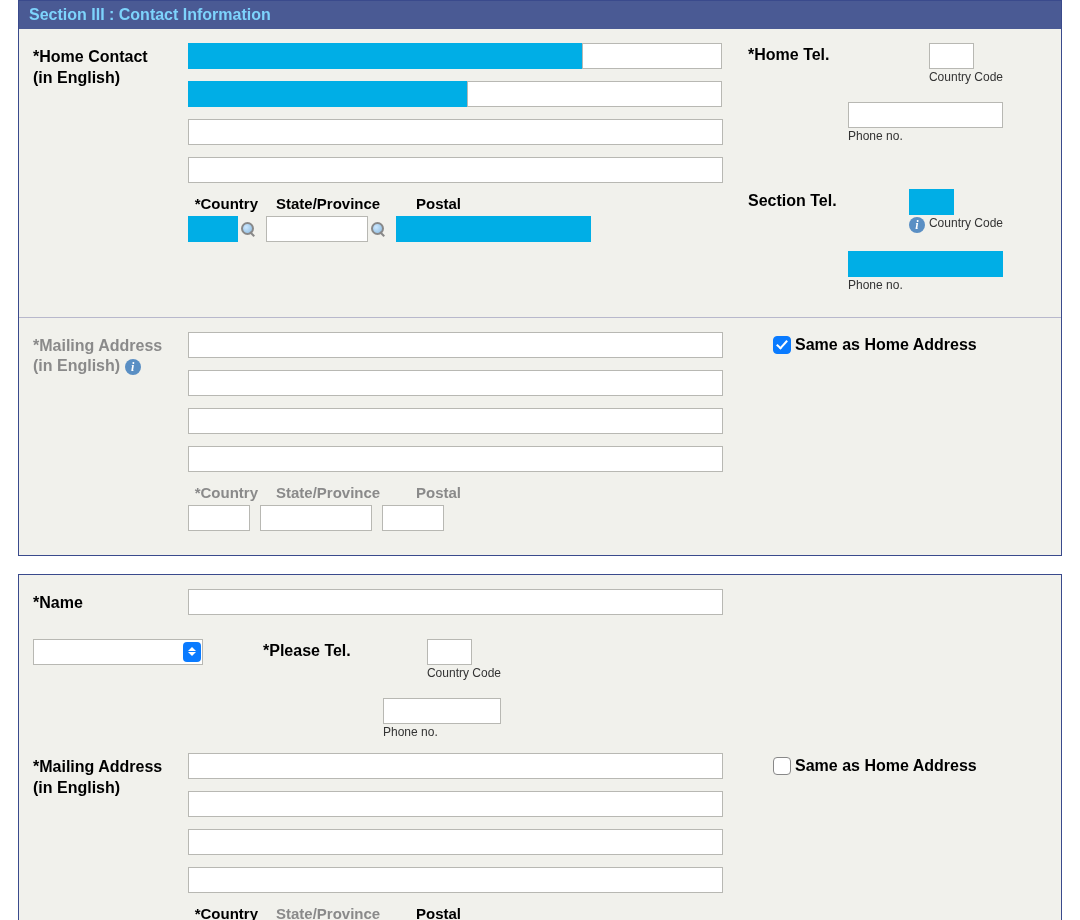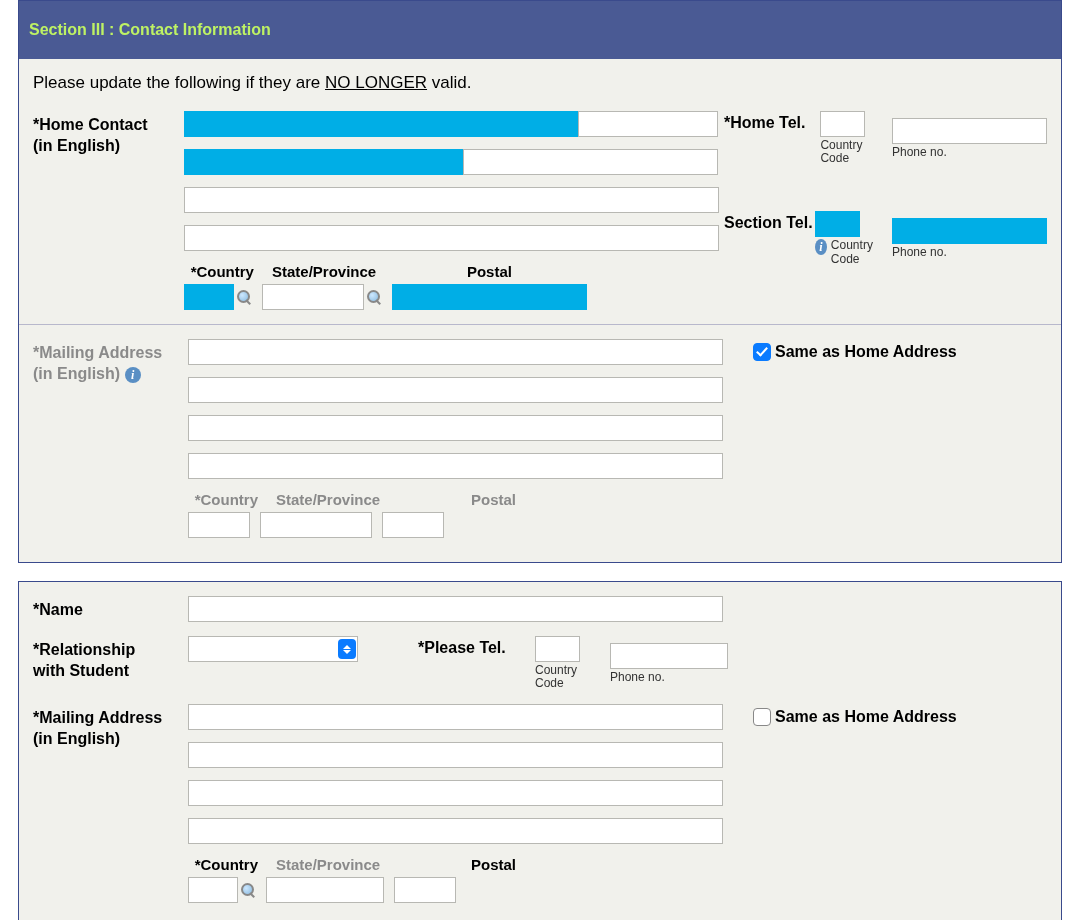--- a/index.html
+++ b/index.html
@@ -11,23 +11,23 @@
     background: #fff;
     width: 1080px;
   }
   .section {
     border: 1px solid #3a4a8c;
     margin: 0 18px 18px 18px;
     background: #f1f1ec;
   }
   .section-header {
     background: #4a5a94;
-    color: #bef264;
+    color: #7dd3fc;
     font-weight: bold;
-    padding: 20px 10px;
+    padding: 5px 10px;
     font-size: 16px;
   }
   .section-body {
     padding: 14px 14px 18px 14px;
   }
   .instruction {
     font-size: 17px;
     margin-bottom: 18px;
     color: #000;
   }
@@ -65,42 +65,43 @@
     display: flex;
     gap: 10px;
     font-weight: bold;
     font-size: 15px;
     margin-top: 10px;
     margin-bottom: 4px;
   }
   .sub-labels.dim { color: #8a8a8a; font-weight: bold; }
   .sub-labels .country-l { width: 70px; text-align: right; }
   .sub-labels .state-l { width: 130px; margin-left: 8px; }
-  .sub-labels .postal-l { width: 100px; text-align: right; }
+  .sub-labels .postal-l { width: 100px; }
   .sub-fields { display: flex; gap: 10px; align-items: center; }
   .lookup-wrap { display:flex; align-items:center; gap:2px; }
   .magnifier {
     display:inline-block; width:16px; height:16px; position:relative;
     cursor:pointer;
   }
   .magnifier::before {
     content:''; position:absolute; left:1px; top:1px; width:9px; height:9px;
     border:2px solid #888; border-radius:50%;
     background: radial-gradient(circle at 35% 35%, #cde8ff 0%, #9dc7e8 70%);
   }
   .magnifier::after {
     content:''; position:absolute; left:10px; top:10px; width:6px; height:2px;
     background:#888; transform: rotate(45deg); transform-origin: left center;
   }
   .right-block {
+    margin-left: 20px;
     flex: 1;
   }
   .tel-row { display:flex; align-items:flex-start; margin-bottom:10px; }
   .tel-label { font-weight:bold; font-size:16px; width:100px; padding-top:3px; }
-  .tel-fields { display:flex; gap:6px; align-items:center; }
+  .tel-fields { display:flex; gap:18px; align-items:flex-end;flex-direction:column; }
   .tel-sub-lbl { font-size:12px; color:#333; margin-top:2px; line-height:1.1; }
   .info-icon {
     display:inline-block; width:16px; height:16px; border-radius:50%;
     background:#5a8fc4; color:#fff; font-weight:bold; font-size:12px;
     text-align:center; line-height:16px; font-style:italic;
     vertical-align:middle; margin-right:4px;
     font-family: Georgia, serif;
   }
   .divider {
     border:none; border-top:1px solid #b8b8cc; margin: 14px -14px 14px -14px;
@@ -136,23 +137,20 @@
   .select-arrows::before { border-bottom:4px solid #fff; }
   .select-arrows::after { border-top:4px solid #fff; }
 </style>
 </head>
 <body>
 
 <div class="section">
   <div class="section-header">Section III : Contact Information</div>
   <div class="section-body">
 
-    <div class="instruction">
-      <span>Please update the following if they are </span><span class="underline">NO LONGER</span><span> valid.</span>
-    </div>
 
     <div class="row">
       <div class="label-col">
         <div>*Home Contact</div>
         <div>(in English)</div>
       </div>
 
       <div class="field-col">
         <div class="addr-line">
           <input type="text" class="filled" style="width: 395px;">
@@ -265,32 +263,28 @@
         </div>
       </div>
     </div>
 
   </div>
 </div>
 
 <div class="section">
   <div class="section-body">
 
-    <div class="row" style="margin-bottom:14px">
+    <div class="row" style="margin-bottom:24px">
       <div class="label-col">*Name</div>
       <div class="field-col">
         <input type="text" style="width: 535px;">
       </div>
     </div>
 
     <div class="row" style="margin-bottom:14px">
-      <div class="label-col">
-        <div>*Relationship</div>
-        <div>with Student</div>
-      </div>
       <div class="field-col" style="display:flex;align-items:flex-start;gap:60px">
         <div class="select-wrap">
           <select></select>
           <span class="select-arrows"></span>
         </div>
         <div style="display:flex;align-items:flex-start">
           <div style="font-weight:bold;font-size:16px;width:120px;padding-top:3px">*Please Tel.</div>
           <div class="tel-fields">
             <div>
               <input type="text" style="width: 45px;">

